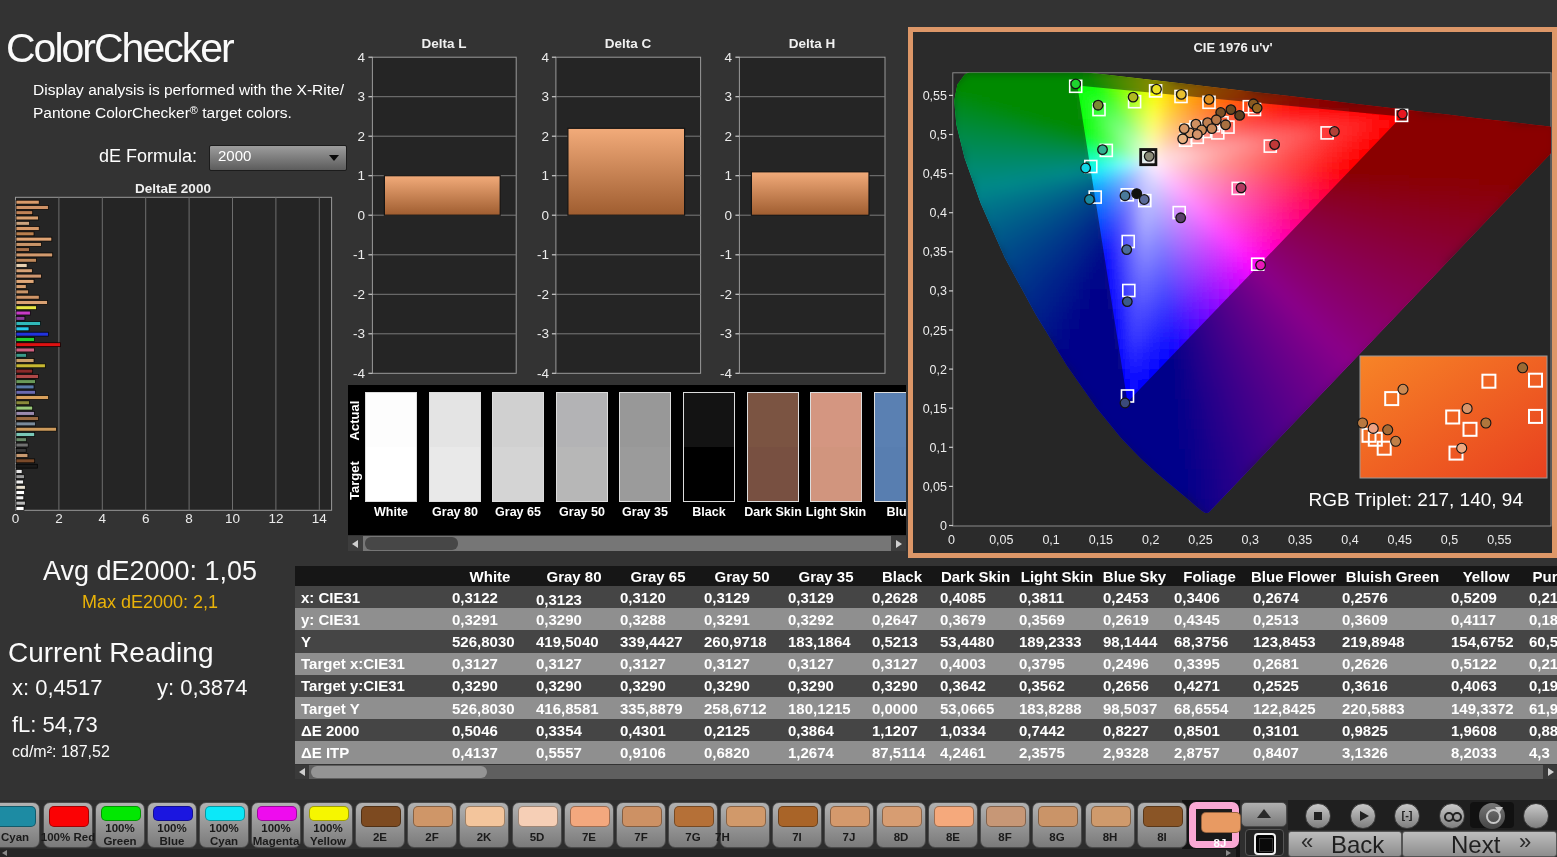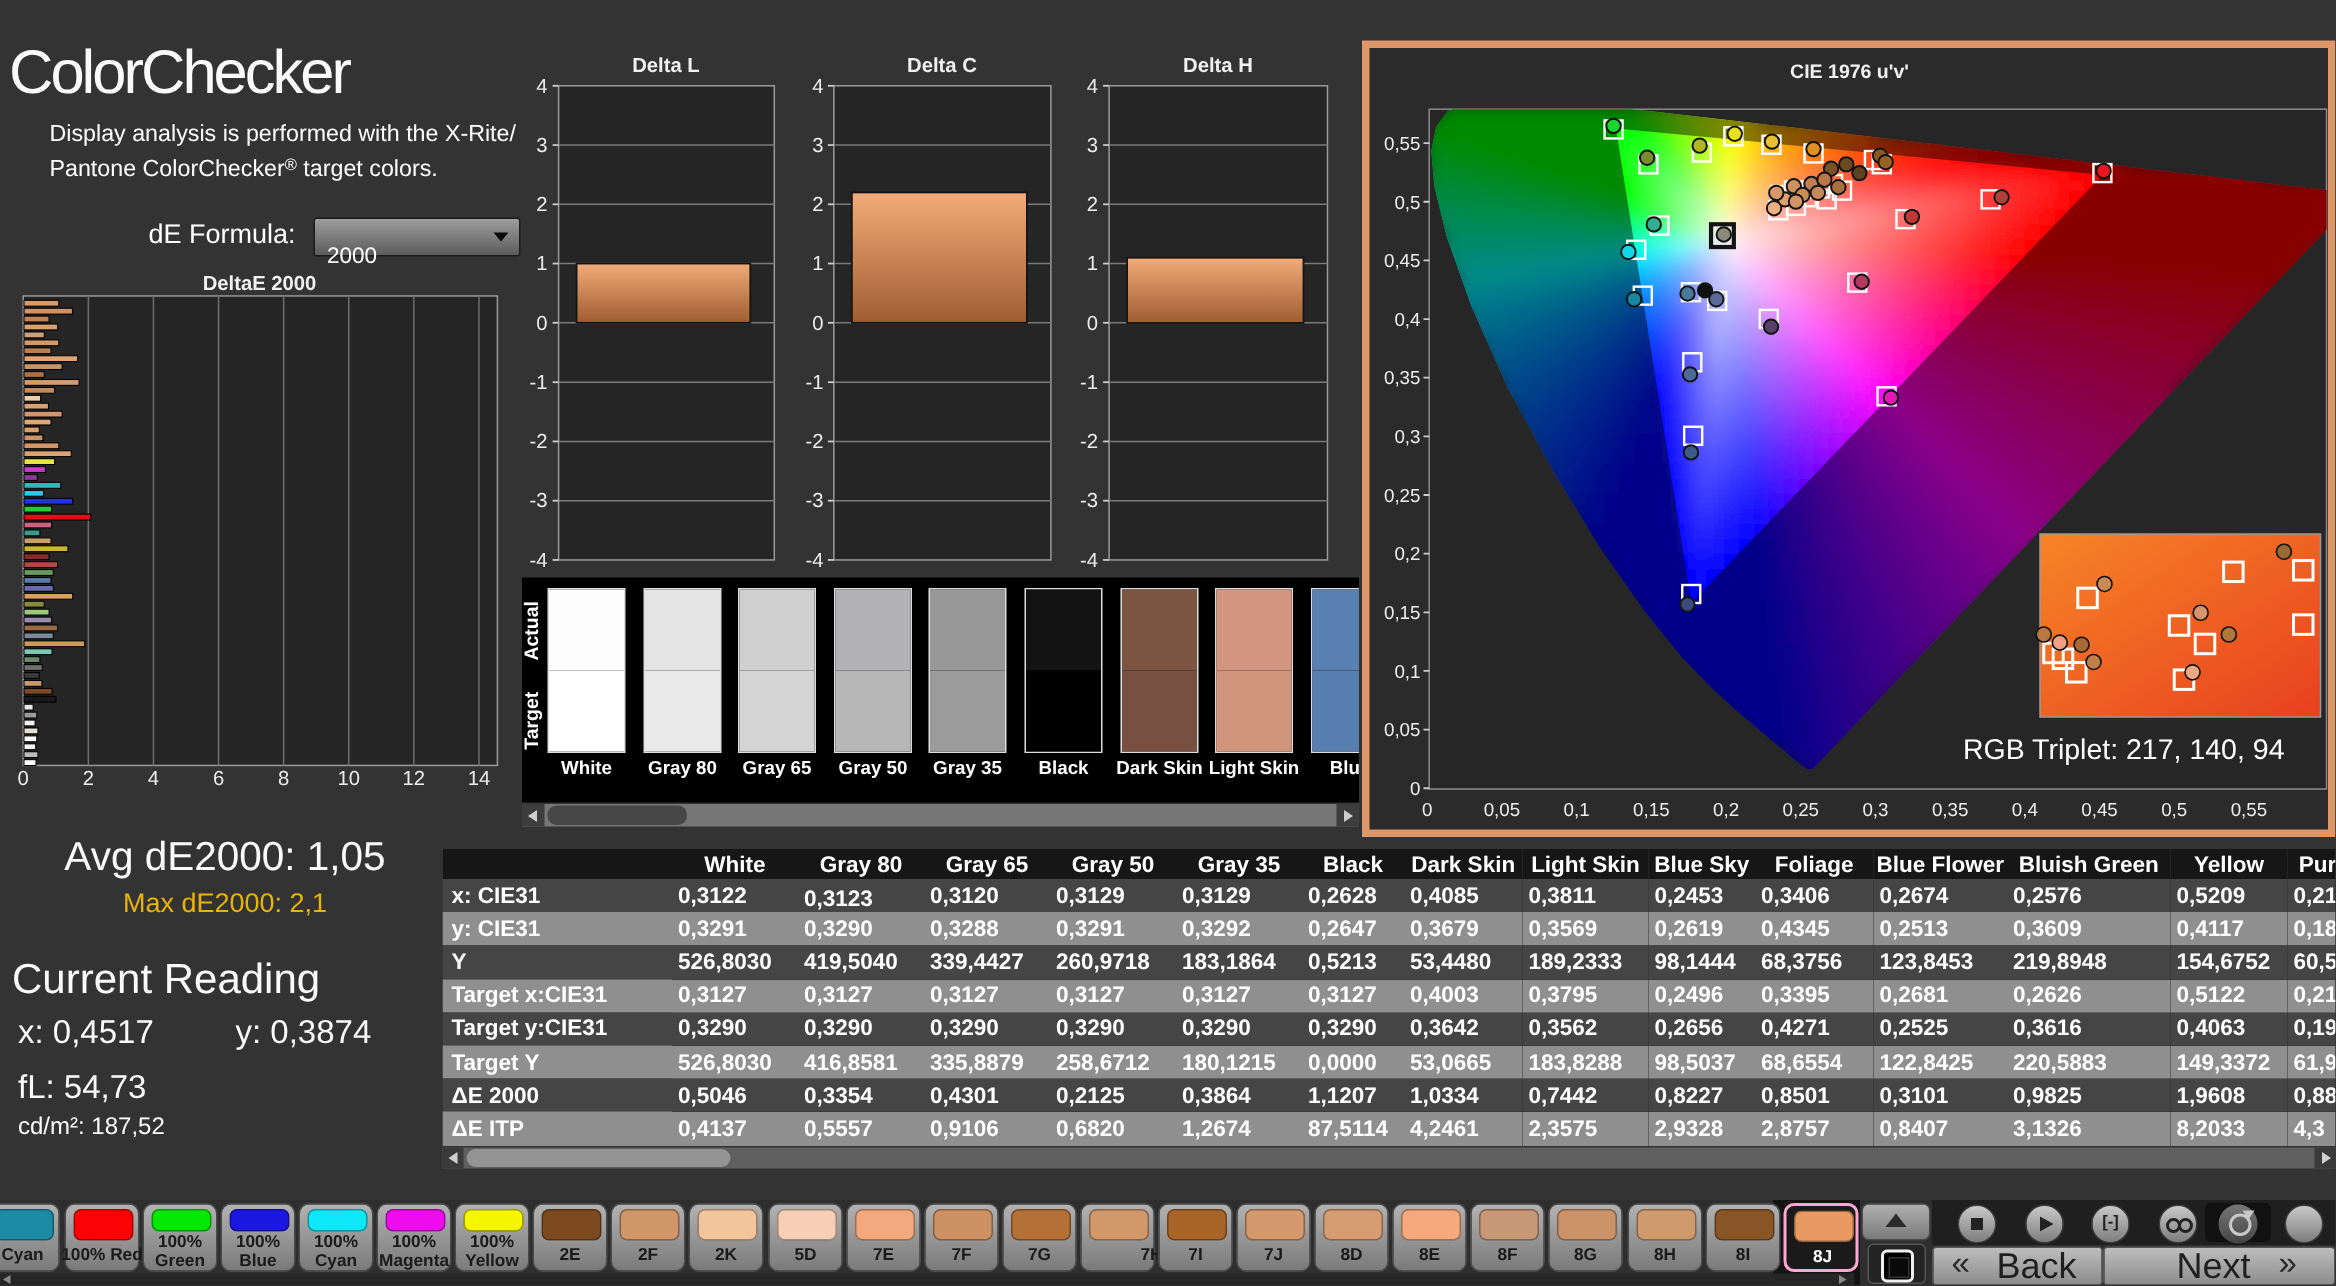--- a/index.html
+++ b/index.html
@@ -4,21 +4,21 @@
 body{width:1557px;height:857px;background:#333333;overflow:hidden;position:relative;
  font-family:"Liberation Sans",sans-serif;color:#f2f2f2}
 .abs{position:absolute}
 svg text{font-family:"Liberation Sans",sans-serif}
 </style></head><body>
 
 <div class="abs" style="left:6px;top:25px;font-size:41px;color:#fafafa;letter-spacing:-2px">ColorChecker</div>
 <div class="abs" style="left:33px;top:79px;width:400px;font-size:15.5px;line-height:21px;color:#ffffff;white-space:nowrap">Display analysis is performed with the X-Rite/<br>Pantone ColorChecker<span style="font-size:11px;vertical-align:4px">®</span> target colors.</div>
 <div class="abs" style="left:99px;top:146px;font-size:18px;color:#fff">dE Formula:</div>
 <div class="abs" style="left:209px;top:145px;width:136px;height:24px;background:linear-gradient(#9d9d9d,#5c5c5c);border:1px solid #1c1c1c;border-radius:2px">
-  <div class="abs" style="left:8px;top:16px;font-size:15px;color:#fff">2000</div>
+  <div class="abs" style="left:8px;top:1px;font-size:15px;color:#fff">2000</div>
   <div class="abs" style="right:7px;top:9px;width:0;height:0;border-left:5px solid transparent;border-right:5px solid transparent;border-top:6px solid #0a0a0a"></div>
 </div>
 <div class="abs" style="left:93px;top:181px;width:160px;text-align:center;font-size:13.5px;font-weight:bold;color:#f0f0f0">DeltaE 2000</div>
 <svg class="abs" style="left:0;top:190px" width="350" height="345" viewBox="0 0 350 345">
     <rect x="15.5" y="7.3" width="316.1" height="313.0" fill="#252525" stroke="#9a9a9a" stroke-width="1"></rect>
     <line x1="58.9" y1="7.3" x2="58.9" y2="320.3" stroke="#6e6e6e" stroke-width="1"></line>
     <line x1="102.3" y1="7.3" x2="102.3" y2="320.3" stroke="#6e6e6e" stroke-width="1"></line>
     <line x1="145.7" y1="7.3" x2="145.7" y2="320.3" stroke="#6e6e6e" stroke-width="1"></line>
     <line x1="189.1" y1="7.3" x2="189.1" y2="320.3" stroke="#6e6e6e" stroke-width="1"></line>
     <line x1="232.5" y1="7.3" x2="232.5" y2="320.3" stroke="#6e6e6e" stroke-width="1"></line>
@@ -2260,21 +2260,21 @@
     <div class="abs" style="left:616px;top:2px;width:50px;height:46px;background:linear-gradient(#b2b2b2,#7a7a7a);border:1px solid #4a4a4a;border-radius:7px;box-sizing:border-box">
       <div class="abs" style="left:5px;top:3px;width:38px;height:19px;background:#cd9164;border-radius:5px;border:1px solid rgba(0,0,0,0.35)"></div>
       <div class="abs" style="left:-6px;top:28px;width:60px;text-align:center;font-size:11.5px;font-weight:bold;color:#1a1a1a;white-space:nowrap">7F</div>
     </div>
     <div class="abs" style="left:668px;top:2px;width:50px;height:46px;background:linear-gradient(#b2b2b2,#7a7a7a);border:1px solid #4a4a4a;border-radius:7px;box-sizing:border-box">
       <div class="abs" style="left:5px;top:3px;width:38px;height:19px;background:#b57037;border-radius:5px;border:1px solid rgba(0,0,0,0.35)"></div>
       <div class="abs" style="left:-6px;top:28px;width:60px;text-align:center;font-size:11.5px;font-weight:bold;color:#1a1a1a;white-space:nowrap">7G</div>
     </div>
     <div class="abs" style="left:720px;top:2px;width:50px;height:46px;background:linear-gradient(#b2b2b2,#7a7a7a);border:1px solid #4a4a4a;border-radius:7px;box-sizing:border-box">
       <div class="abs" style="left:5px;top:3px;width:38px;height:19px;background:#d1996a;border-radius:5px;border:1px solid rgba(0,0,0,0.35)"></div>
-      <div class="abs" style="left:-6px;top:28px;width:60px;text-align:right;font-size:11.5px;font-weight:bold;color:#1a1a1a;white-space:nowrap">7H</div>
+      <div class="abs" style="left:-6px;top:28px;width:60px;text-align:left;font-size:11.5px;font-weight:bold;color:#1a1a1a;white-space:nowrap">7H</div>
     </div>
     <div class="abs" style="left:772px;top:2px;width:50px;height:46px;background:linear-gradient(#b2b2b2,#7a7a7a);border:1px solid #4a4a4a;border-radius:7px;box-sizing:border-box">
       <div class="abs" style="left:5px;top:3px;width:38px;height:19px;background:#a96428;border-radius:5px;border:1px solid rgba(0,0,0,0.35)"></div>
       <div class="abs" style="left:-6px;top:28px;width:60px;text-align:center;font-size:11.5px;font-weight:bold;color:#1a1a1a;white-space:nowrap">7I</div>
     </div>
     <div class="abs" style="left:824px;top:2px;width:50px;height:46px;background:linear-gradient(#b2b2b2,#7a7a7a);border:1px solid #4a4a4a;border-radius:7px;box-sizing:border-box">
       <div class="abs" style="left:5px;top:3px;width:38px;height:19px;background:#d4996c;border-radius:5px;border:1px solid rgba(0,0,0,0.35)"></div>
       <div class="abs" style="left:-6px;top:28px;width:60px;text-align:center;font-size:11.5px;font-weight:bold;color:#1a1a1a;white-space:nowrap">7J</div>
     </div>
     <div class="abs" style="left:876px;top:2px;width:50px;height:46px;background:linear-gradient(#b2b2b2,#7a7a7a);border:1px solid #4a4a4a;border-radius:7px;box-sizing:border-box">
@@ -2294,21 +2294,21 @@
       <div class="abs" style="left:-6px;top:28px;width:60px;text-align:center;font-size:11.5px;font-weight:bold;color:#1a1a1a;white-space:nowrap">8G</div>
     </div>
     <div class="abs" style="left:1085px;top:2px;width:50px;height:46px;background:linear-gradient(#b2b2b2,#7a7a7a);border:1px solid #4a4a4a;border-radius:7px;box-sizing:border-box">
       <div class="abs" style="left:5px;top:3px;width:38px;height:19px;background:#cf9a6c;border-radius:5px;border:1px solid rgba(0,0,0,0.35)"></div>
       <div class="abs" style="left:-6px;top:28px;width:60px;text-align:center;font-size:11.5px;font-weight:bold;color:#1a1a1a;white-space:nowrap">8H</div>
     </div>
     <div class="abs" style="left:1137px;top:2px;width:50px;height:46px;background:linear-gradient(#b2b2b2,#7a7a7a);border:1px solid #4a4a4a;border-radius:7px;box-sizing:border-box">
       <div class="abs" style="left:5px;top:3px;width:38px;height:19px;background:#8a5526;border-radius:5px;border:1px solid rgba(0,0,0,0.35)"></div>
       <div class="abs" style="left:-6px;top:28px;width:60px;text-align:center;font-size:11.5px;font-weight:bold;color:#1a1a1a;white-space:nowrap">8I</div>
     </div>
-    <div class="abs" style="left:1189px;top:2px;width:50px;height:46px;background:#1a1a1a;border:2px solid #f9a8d4;border-radius:7px;box-sizing:border-box">
+    <div class="abs" style="left:1189px;top:2px;width:50px;height:46px;background:#1a1a1a;border:7px solid #f9a8d4;border-radius:7px;box-sizing:border-box">
       <div class="abs" style="left:5px;top:3px;width:38px;height:19px;background:#e89a62;border-radius:5px;border:1px solid rgba(0,0,0,0.35)"></div>
       <div class="abs" style="left:-6px;top:28px;width:60px;text-align:center;font-size:11.5px;font-weight:bold;color:#fff;white-space:nowrap">8J</div>
     </div>
     <div class="abs" style="left:0;top:49px;width:1236px;height:8px;background:#262626">
       <div class="abs" style="left:2px;top:1px;width:0;height:0;border-top:3px solid transparent;border-bottom:3px solid transparent;border-right:5px solid #8a8a8a"></div>
       <div class="abs" style="left:1226px;top:1px;width:0;height:0;border-top:3px solid transparent;border-bottom:3px solid transparent;border-left:5px solid #8a8a8a"></div>
     </div>
     <div class="abs" style="left:1241px;top:2px;width:46px;height:25px;background:linear-gradient(#b0b0b0,#7a7a7a);border:1px solid #4a4a4a;border-radius:5px;box-sizing:border-box">
       <div class="abs" style="left:15px;top:6px;width:0;height:0;border-left:7px solid transparent;border-right:7px solid transparent;border-bottom:9px solid #2a2a2a"></div>
     </div>

